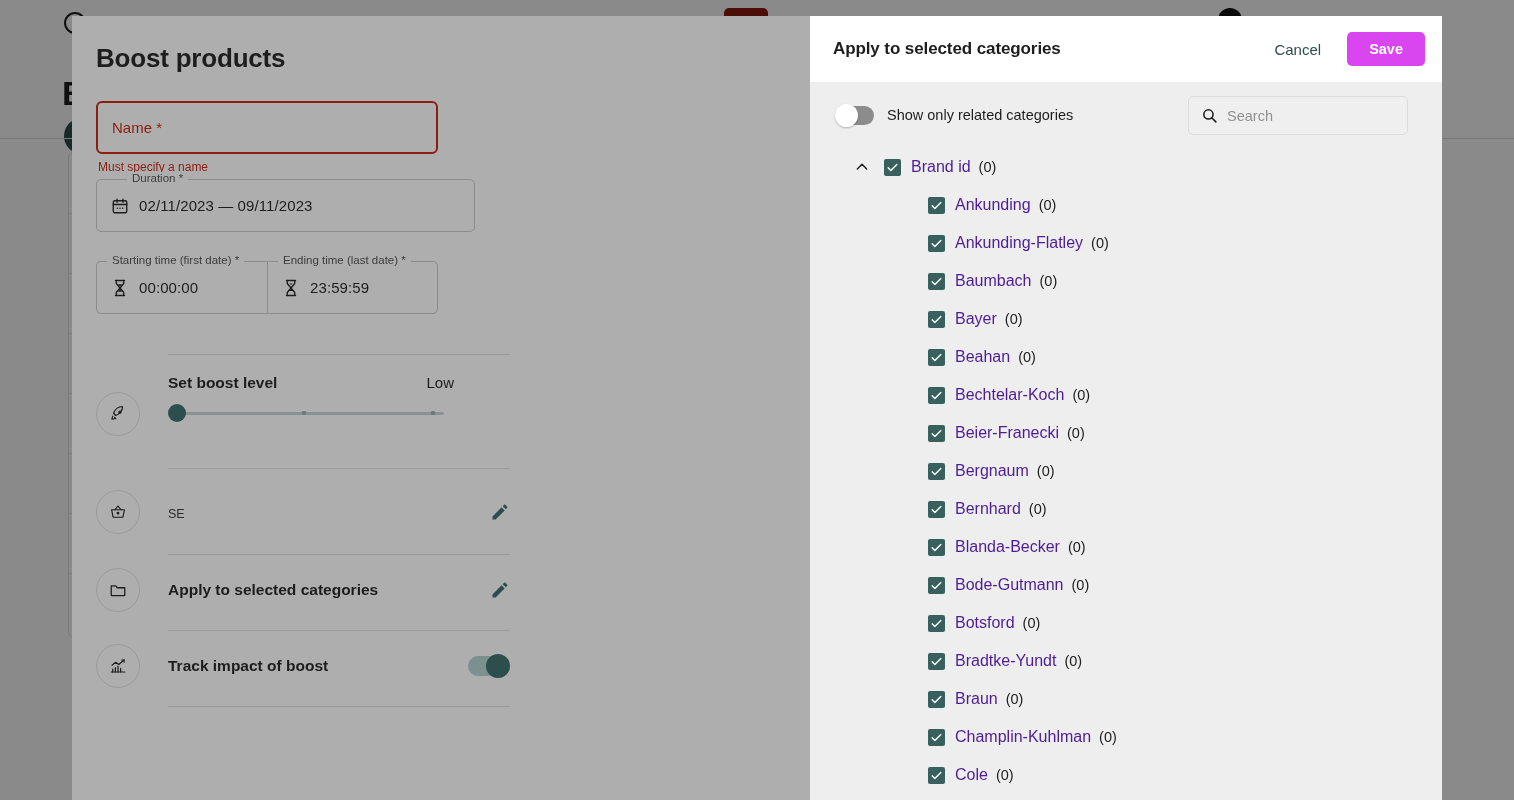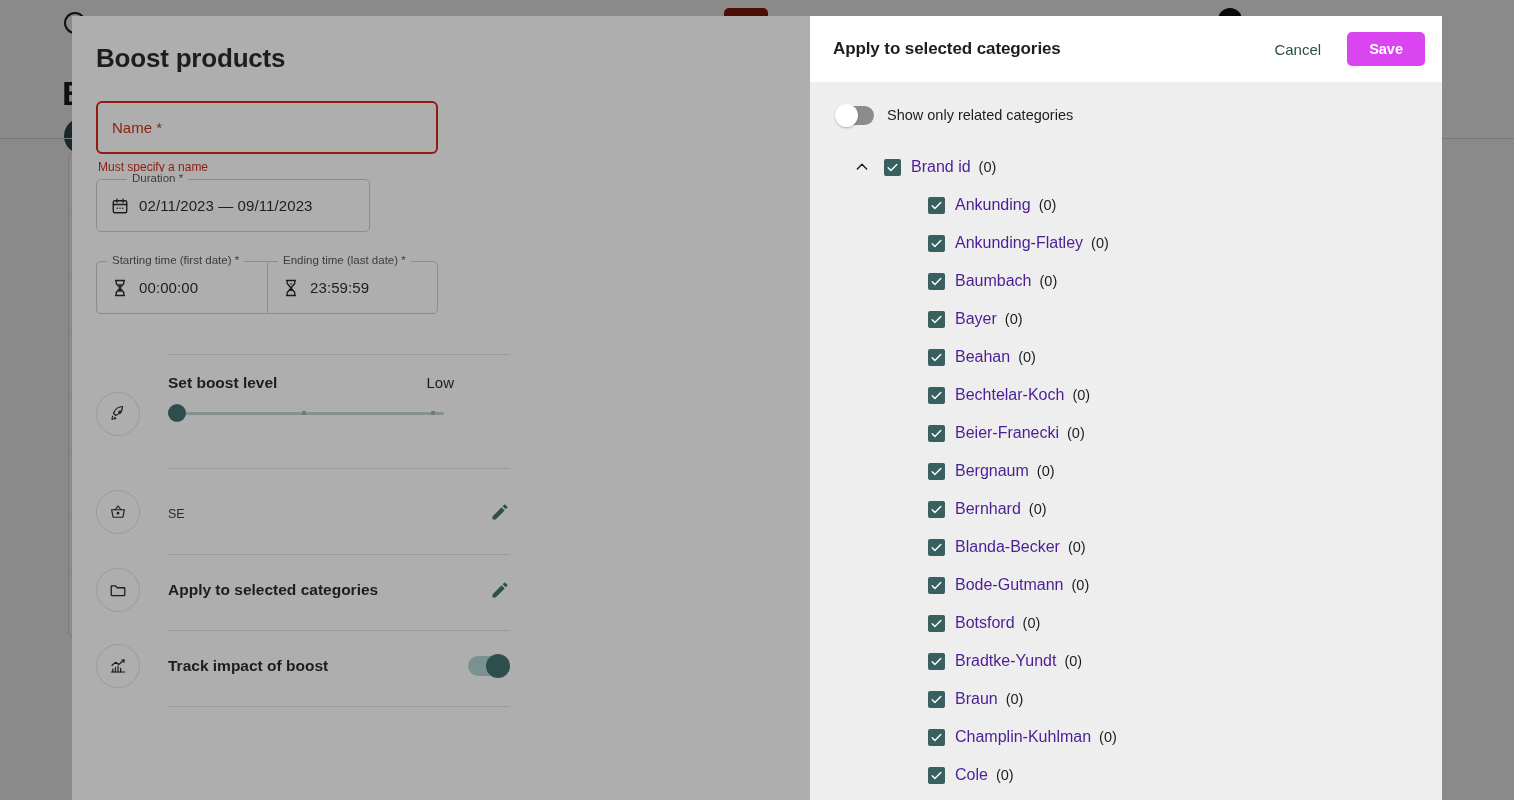--- a/index.html
+++ b/index.html
@@ -61,21 +61,21 @@
 
   .name-field {
     position: relative; height: 53px; width: 342px;
     border: 2px solid #8d1d0e; border-radius: 6px;
     display: flex; align-items: center; padding: 0 14px;
   }
   .name-label { font-size: 15px; color: #8d1d0e; }
   .name-error { margin-top: 6px; font-size: 12px; color: #8d1d0e; padding-left: 2px; }
 
   .legend-box {
-    position: relative; margin-top: 5px; width: 274px; height: 53px;
+    position: relative; margin-top: 5px; width: 379px; height: 53px;
     border: 1px solid #8c8c8c; border-radius: 5px;
     display: flex; align-items: center; padding: 0 14px;
   }
   .legend-box .legend {
     position: absolute; top: -8px; left: 30px; padding: 0 5px;
     background: #aeaeae; font-size: 11.5px; color: #3c3c3c; white-space: nowrap;
   }
   .legend-box.no-indent .legend { left: 10px; }
   .field-value { font-size: 15px; color: #1d1d1d; margin-left: 10px; letter-spacing: 0.1px; }
 
@@ -372,20 +372,27 @@
     </div>
 
     <div class="rp-body">
 
       <div class="rp-controls">
         <div class="toggle-off">
           <div class="knob"></div>
         </div>
         <span class="ctl-label">Show only related categories</span>
 
+        <div class="search-box">
+          <svg class="ico" style="width:17px;height:17px;flex:0 0 17px" viewBox="0 0 24 24" fill="none" stroke="#1d1d1d" stroke-width="2.2" stroke-linecap="round">
+            <circle cx="10.5" cy="10.5" r="6.5"></circle>
+            <path d="M15.5 15.5L21 21"></path>
+          </svg>
+          <input class="search-input" type="text" placeholder="Search" style="">
+        </div>
       </div>
 
       <div class="tree">
         <div class="tree-root">
           <svg class="chevron" viewBox="0 0 24 24" fill="none" stroke="#1d1d1d" stroke-width="2.2" stroke-linecap="round" stroke-linejoin="round">
             <path d="M5 15l7-7 7 7"></path>
           </svg>
           <span class="cb">
             <svg viewBox="0 0 24 24" fill="none" stroke="#ffffff" stroke-width="2.6" stroke-linecap="round" stroke-linejoin="round">
                 <path d="M4 12.5l5 5L20 6.5"></path>

